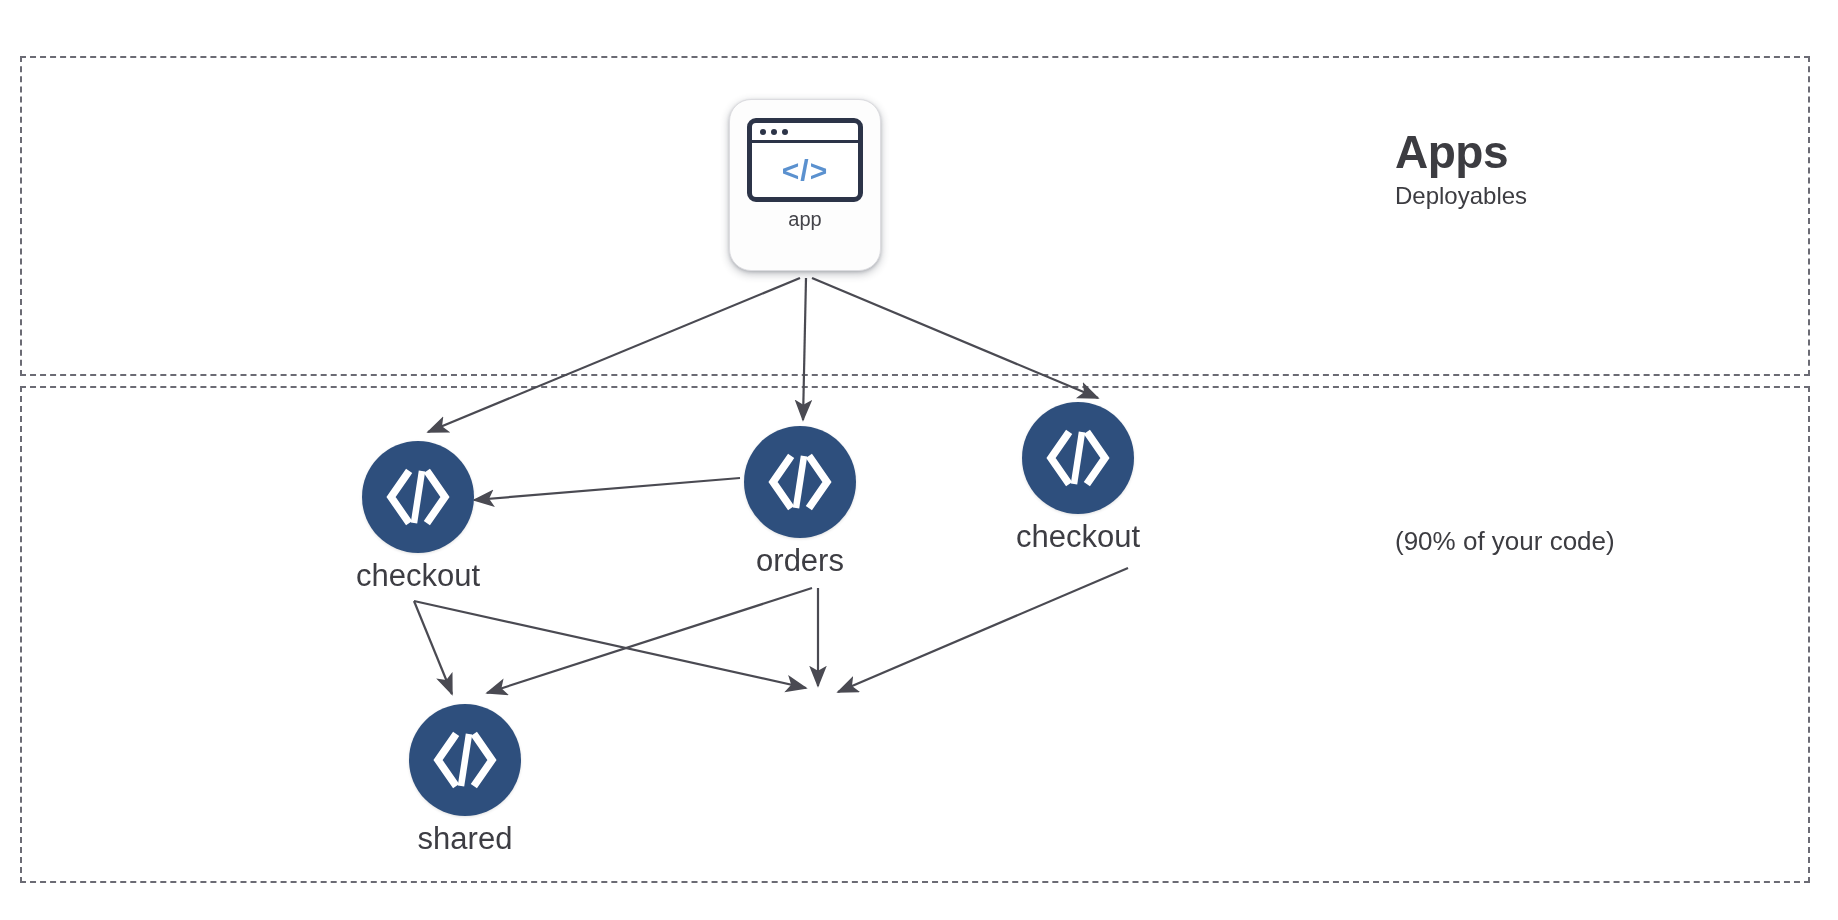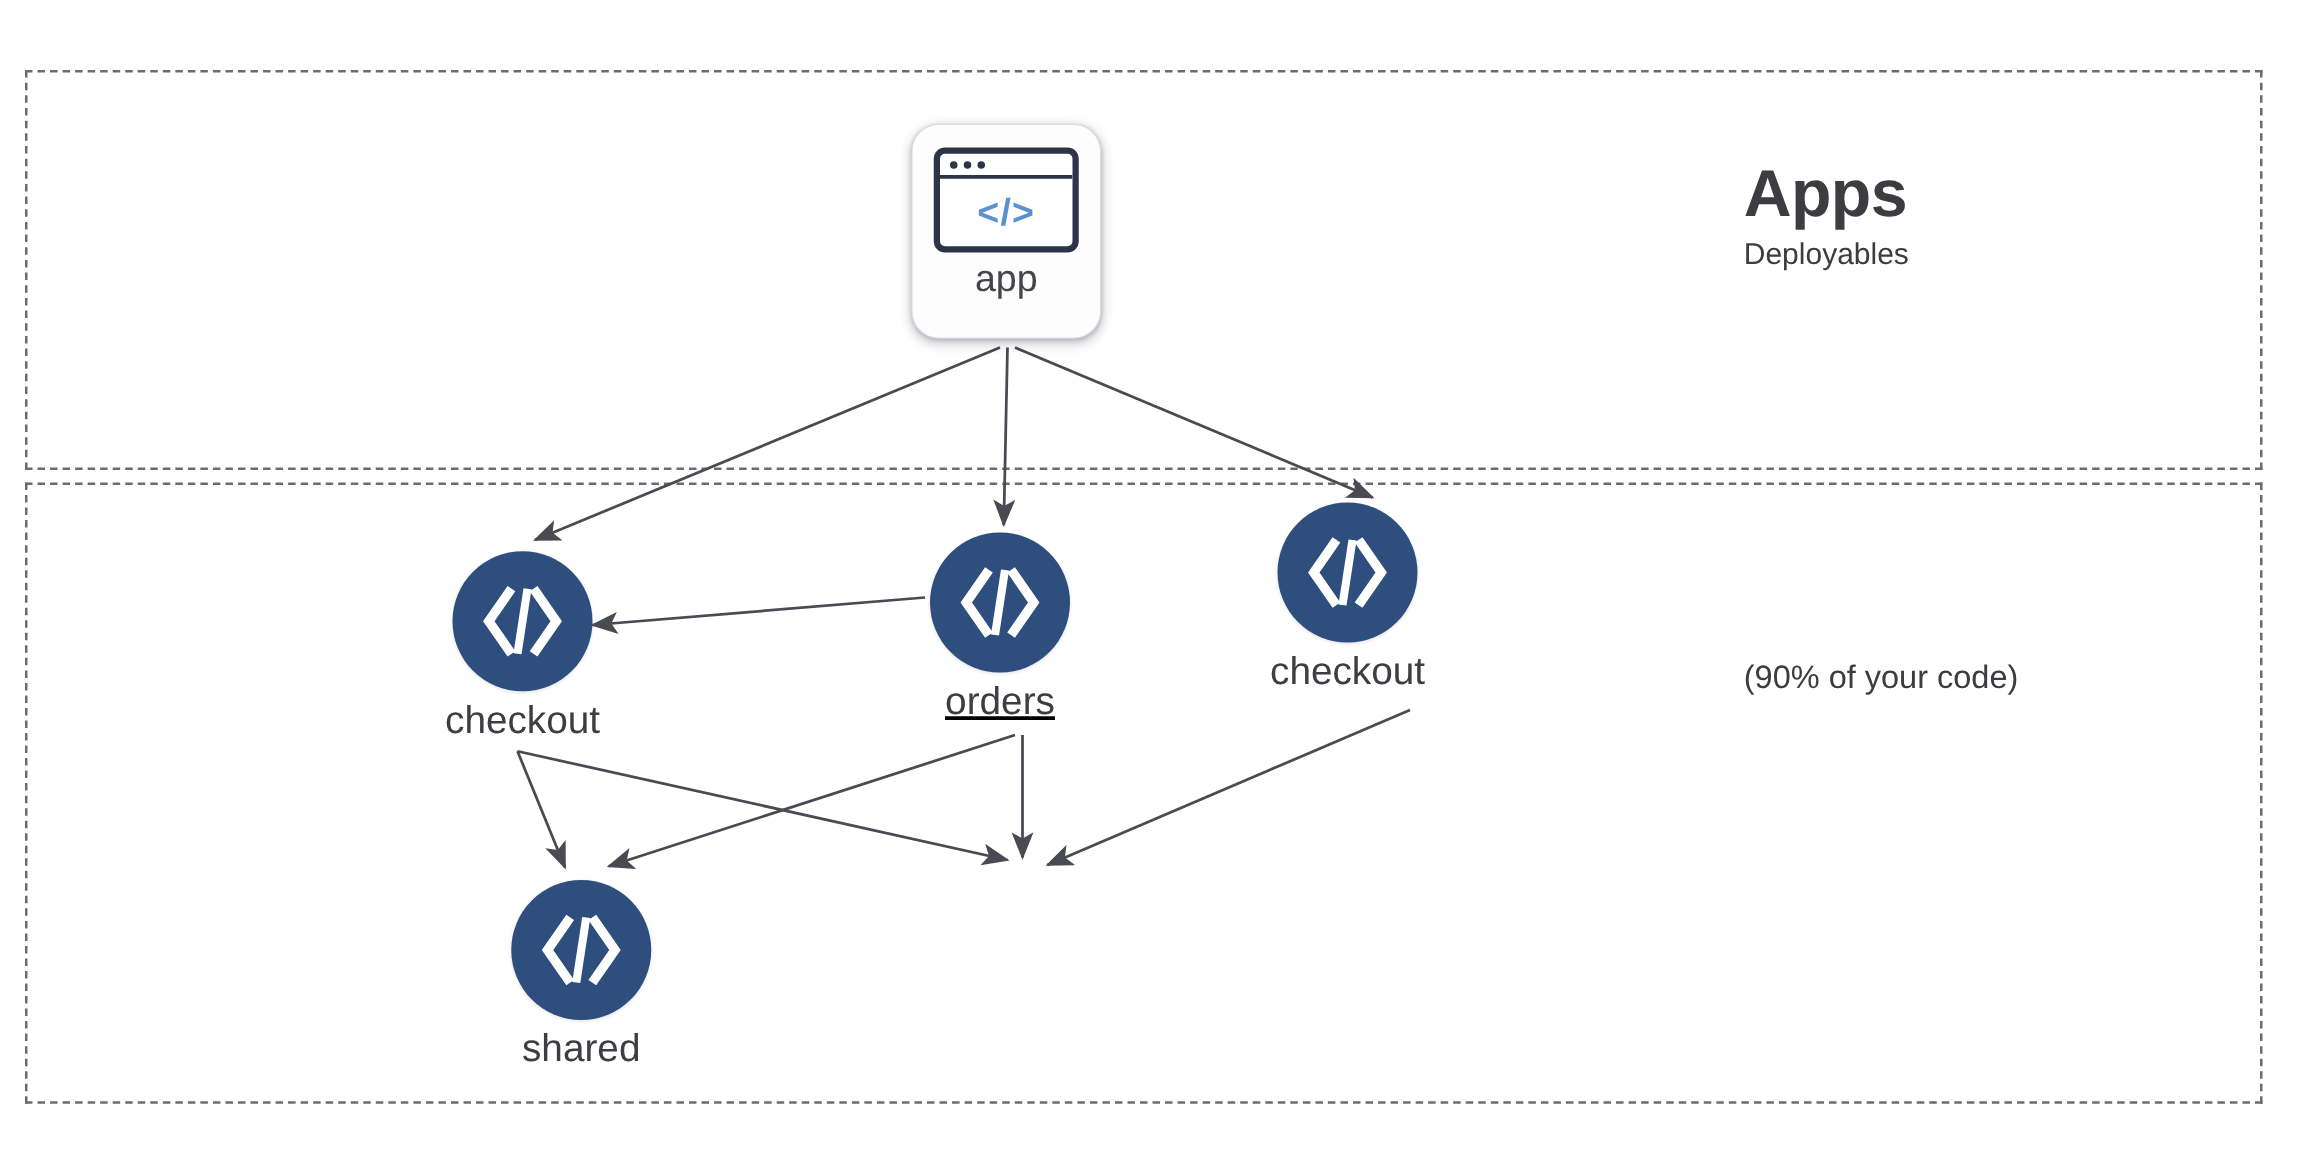--- a/index.html
+++ b/index.html
@@ -27,21 +27,21 @@
   }
   #zone-apps { left: 20px;  top: 56px;  width: 1790px; height: 320px; }
   #zone-libs { left: 20px;  top: 386px; width: 1790px; height: 497px; }
 
   
   .zone-legend {
     position: absolute;
     z-index: 6;
   }
   .zone-title {
-    font-size: 53px;
+    font-size: 46px;
     font-weight: bold;
     color: #3c3c41;
     letter-spacing: -0.5px;
     line-height: 1.05;
     white-space: nowrap;
   }
   .zone-sub {
     font-size: 24px;
     font-weight: normal;
     color: #3c3c41;
@@ -115,21 +115,21 @@
     align-items: center;
     justify-content: center;
     color: #5b91cf;
     font-family: "Liberation Sans", sans-serif;
     font-size: 30px;
     font-weight: bold;
     letter-spacing: 1px;
   }
   #app-label {
     margin-top: 7px;
-    font-size: 30px;
+    font-size: 20px;
     color: #44444a;
     line-height: 1;
   }
 
   
   .lib-node {
     position: absolute;
     z-index: 4;
     display: flex;
     flex-direction: column;
@@ -197,21 +197,21 @@
     <div class="lib-circle">
       <svg width="70" height="58" viewBox="0 0 70 58" xmlns="http://www.w3.org/2000/svg" aria-hidden="true">
         <path d="M24 6 L8 29 L24 52" stroke="#ffffff" stroke-width="7.5" fill="none" stroke-linecap="square"></path>
         <path d="M46 6 L62 29 L46 52" stroke="#ffffff" stroke-width="7.5" fill="none" stroke-linecap="square"></path>
         <path d="M39 3 L31 55" stroke="#ffffff" stroke-width="6.5" fill="none" stroke-linecap="butt"></path>
       </svg>
     </div>
     <div class="lib-label">checkout</div>
   </div>
 
-  <div class="lib-node" style="left:744px; top:426px;text-decoration:underline;">
+  <div class="lib-node" style="left:744px; top:426px;">
     <div class="lib-circle">
       <svg width="70" height="58" viewBox="0 0 70 58" xmlns="http://www.w3.org/2000/svg" aria-hidden="true">
         <path d="M24 6 L8 29 L24 52" stroke="#ffffff" stroke-width="7.5" fill="none" stroke-linecap="square"></path>
         <path d="M46 6 L62 29 L46 52" stroke="#ffffff" stroke-width="7.5" fill="none" stroke-linecap="square"></path>
         <path d="M39 3 L31 55" stroke="#ffffff" stroke-width="6.5" fill="none" stroke-linecap="butt"></path>
       </svg>
     </div>
     <div class="lib-label">orders</div>
   </div>
 

